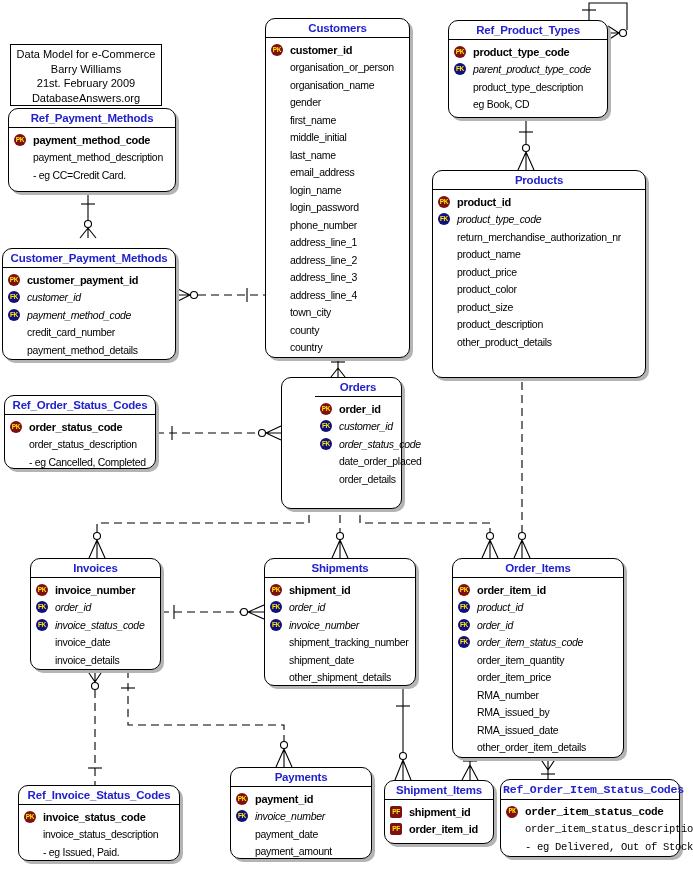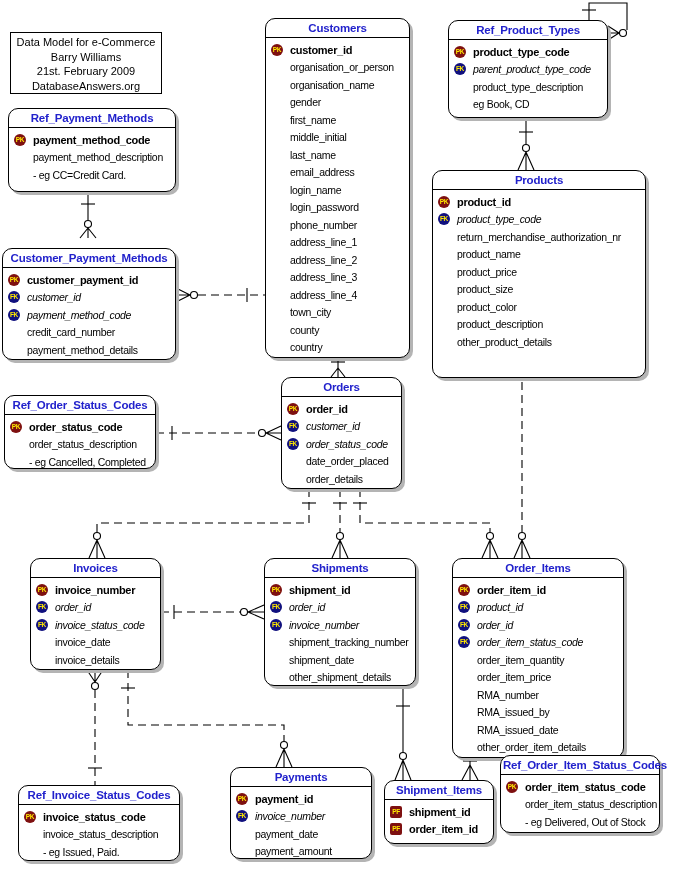--- a/index.html
+++ b/index.html
@@ -23,21 +23,21 @@
   .row.pk .lbl,.row.pf .lbl{font-weight:bold;font-size:11px;}
   .row.fk .lbl{font-style:italic;}
   .row.nb{padding-left:19px;}
   .badge{flex:0 0 12px;width:12px;height:12px;border-radius:50%;margin-right:7px;
          font-size:6.5px;font-weight:bold;font-style:normal;line-height:12px;text-align:center;
          color:var(--badge_text);}
   .bpk{background:var(--pk_badge);}
   .bfk{background:var(--fk_badge);}
   .bpf{background:var(--pk_badge);border-radius:2px;}
   .titlebox{position:absolute;z-index:1;border:1.2px solid #000;background:#fff;
-            text-align:center;font-size:11px;line-height:14.5px;padding:2px 0;box-sizing:border-box;}
+            text-align:center;font-size:11px;line-height:14.5px;padding:2px 0;box-sizing:border-box;margin-top:12px;}
 </style>
 </head>
 <body>
 
 <div id="canvas">
 
   <svg id="rels" width="693" height="870">
     <g>
       <path d="M88,192 V220"></path>
         <path d="M81,204 H95"></path>
@@ -275,24 +275,24 @@
       <div class="row nb">
           <span class="lbl">return_merchandise_authorization_nr</span>
         </div>
       <div class="row nb">
           <span class="lbl">product_name</span>
         </div>
       <div class="row nb">
           <span class="lbl">product_price</span>
         </div>
       <div class="row nb">
+          <span class="lbl">product_color</span>
+        </div>
+      <div class="row nb">
           <span class="lbl">product_size</span>
-        </div>
-      <div class="row nb">
-          <span class="lbl">product_color</span>
         </div>
       <div class="row nb">
           <span class="lbl">product_description</span>
         </div>
       <div class="row nb">
           <span class="lbl">other_product_details</span>
         </div>
     </div>
   </div>
 
@@ -305,21 +305,21 @@
         </div>
       <div class="row nb">
           <span class="lbl">order_status_description</span>
         </div>
       <div class="row nb">
           <span class="lbl">- eg Cancelled, Completed</span>
         </div>
     </div>
   </div>
 
-  <div class="entity" style="left:281px;top:377px;width:121px;height:112px;">
+  <div class="entity" style="left:281px;top:377px;width:121px;height:132px;padding-left:33px;">
     <div class="etitle">Orders</div>
     <div class="erows">
       <div class="row pk">
           <span class="badge bpk">PK</span>
           <span class="lbl">order_id</span>
         </div>
       <div class="row fk">
           <span class="badge bfk">FK</span>
           <span class="lbl">customer_id</span>
         </div>
@@ -470,21 +470,21 @@
           <span class="badge bpf">PF</span>
           <span class="lbl">shipment_id</span>
         </div>
       <div class="row pf">
           <span class="badge bpf">PF</span>
           <span class="lbl">order_item_id</span>
         </div>
     </div>
   </div>
 
-  <div class="entity" style="left:500px;top:755px;width:160px;height:78px;">
+  <div class="entity" style="left:500px;top:779px;width:180px;height:78px;font-family:Liberation Mono, monospace;">
     <div class="etitle">Ref_Order_Item_Status_Codes</div>
     <div class="erows">
       <div class="row pk">
           <span class="badge bpk">PK</span>
           <span class="lbl">order_item_status_code</span>
         </div>
       <div class="row nb">
           <span class="lbl">order_item_status_description</span>
         </div>
       <div class="row nb">

